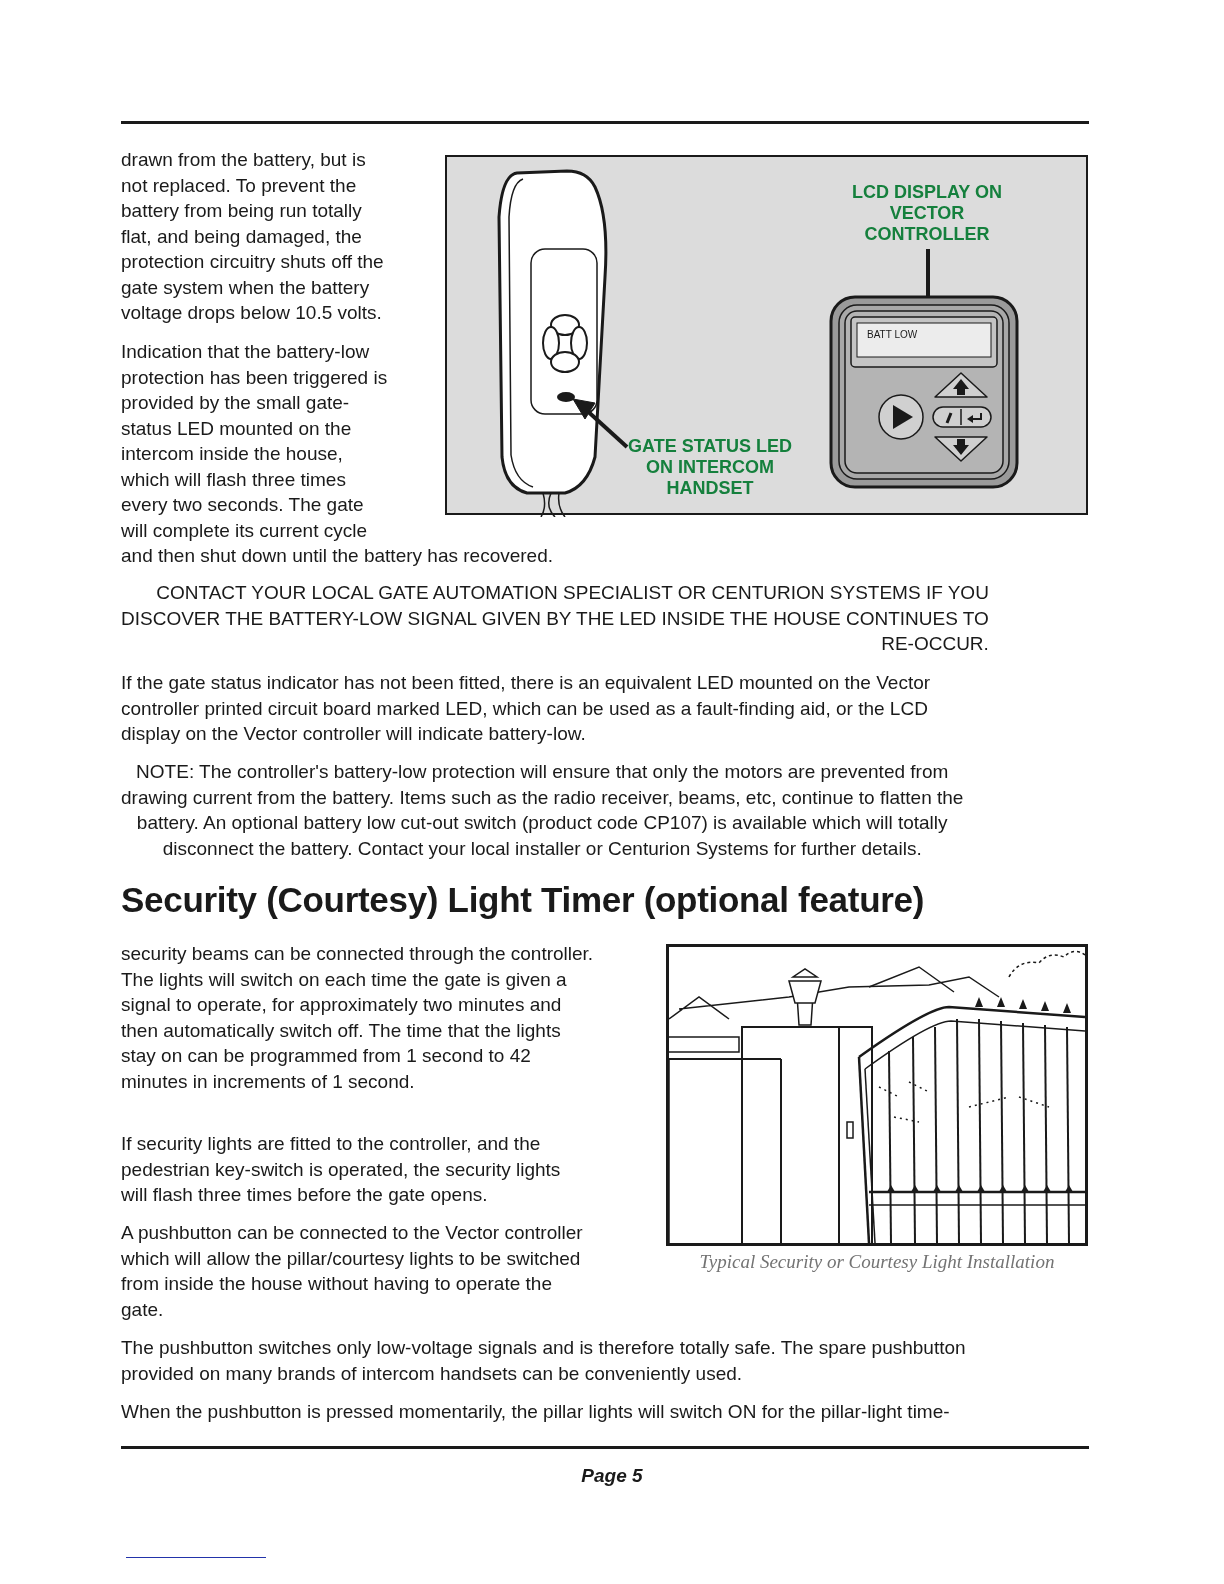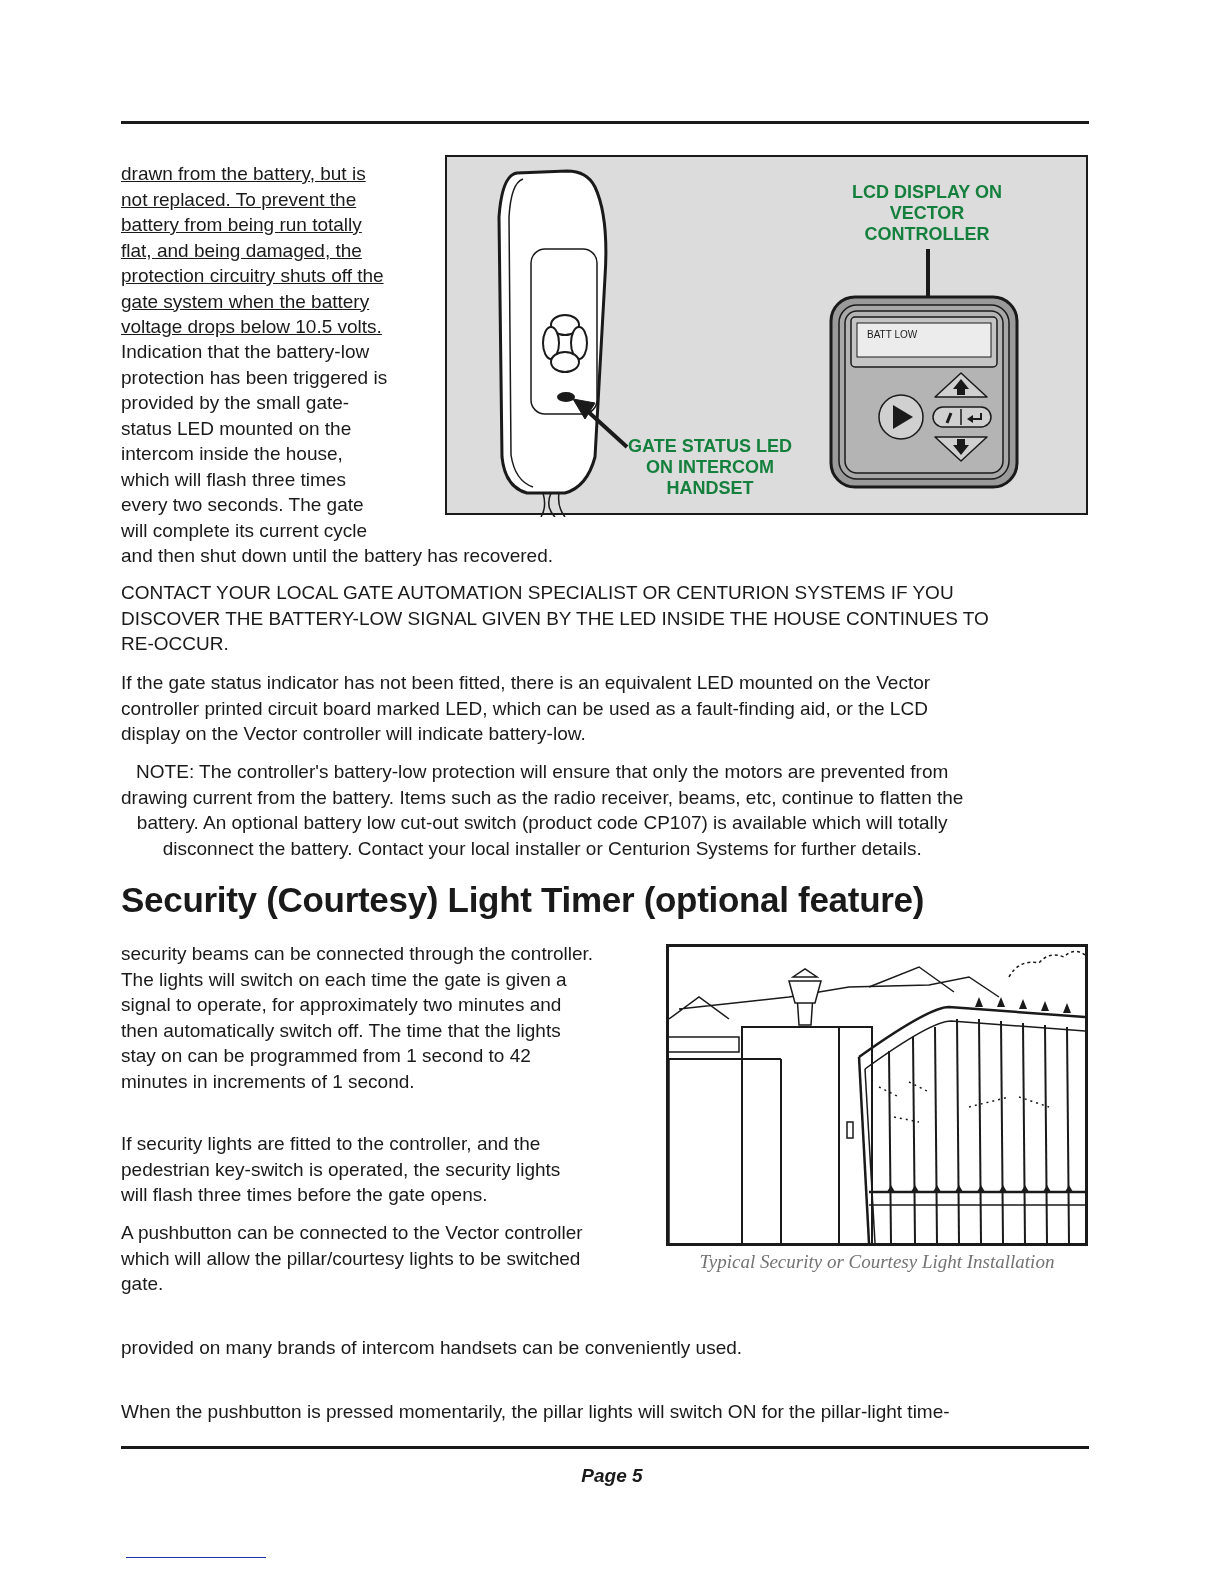--- a/index.html
+++ b/index.html
@@ -20,21 +20,21 @@
              font-style:italic; font-size:19px; color:#737373; text-align:center; }
   .pagenum { position:absolute; left:0; width:1224px; top:1465px; text-align:center;
              font-weight:bold; font-style:italic; font-size:19px; }
   .link-line { position:absolute; left:126px; top:1557px; width:140px; height:1px; background:#2233aa; }
 </style>
 </head>
 <body>
 
 <div class="rule top"></div>
 
-<div class="p" style="top:161px;text-decoration:underline;">
+<div class="p" style="top:147px;">
   <div>drawn from the battery, but is</div>
   <div>not replaced. To prevent the</div>
   <div>battery from being run totally</div>
   <div>flat, and being damaged, the</div>
   <div>protection circuitry shuts off the</div>
   <div>gate system when the battery</div>
   <div>voltage drops below 10.5 volts.</div>
 </div>
 
 <div class="p" style="top:339px;">
@@ -106,21 +106,21 @@
     <div>CONTROLLER</div>
   </div>
   <div style="position:absolute; left:420px; top:172px; font-size:10px; color:#1a1a1a;">BATT LOW</div>
   <div class="lbl" style="left:163px; top:279px; width:200px;">
     <div>GATE STATUS LED</div>
     <div>ON INTERCOM</div>
     <div>HANDSET</div>
   </div>
 </div>
 
-<div class="p" style="top:580px;">
+<div class="p" style="top:580px;text-align:right;">
   <div>CONTACT YOUR LOCAL GATE AUTOMATION SPECIALIST OR CENTURION SYSTEMS IF YOU</div>
   <div>DISCOVER THE BATTERY-LOW SIGNAL GIVEN BY THE LED INSIDE THE HOUSE CONTINUES TO</div>
   <div>RE-OCCUR.</div>
 </div>
 
 <div class="p" style="top:670px;">
   <div>If the gate status indicator has not been fitted, there is an equivalent LED mounted on  the Vector</div>
   <div>controller printed circuit board marked LED, which can be used as a fault-finding aid, or the LCD</div>
   <div>display on the Vector controller will indicate battery-low.</div>
 </div>
@@ -145,20 +145,21 @@
 
 <div class="p" style="top:1131px;">
   <div>If security lights are fitted to the controller, and the</div>
   <div>pedestrian key-switch is operated, the security lights</div>
   <div>will flash three times before the gate opens.</div>
 </div>
 
 <div class="p" style="top:1220px;">
   <div>A pushbutton can be connected to the Vector controller</div>
   <div>which will allow the pillar/courtesy lights to be switched</div>
+  <div>from inside the house without having to operate the</div>
   <div>gate.</div>
 </div>
 
 <div class="fig2">
   <svg width="416" height="296" viewBox="0 0 416 296" stroke="#1a1a1a" fill="none" stroke-width="1.5">
 
     <path d="M0 72 L30 50 L60 72 M10 62 L120 50 L180 40 L260 38 L300 30 L330 50"></path>
     <path d="M0 90 L70 90 L70 105 L0 105"></path>
     <path d="M200 40 L250 20 L285 45"></path>
 
@@ -211,20 +212,21 @@
       <polygon points="376,54 372,64 380,64"></polygon>
       <polygon points="398,56 394,66 402,66"></polygon>
     </g>
 
     <path d="M210 140 L230 150 M240 135 L260 145 M225 170 L250 175 M300 160 L340 150 M350 150 L380 160" stroke-dasharray="2 4"></path>
   </svg>
 </div>
 <div class="caption">Typical Security or Courtesy Light Installation</div>
 
 <div class="p" style="top:1335px;">
+  <div>The pushbutton switches only low-voltage signals and is therefore totally safe.  The spare pushbutton</div>
   <div>provided on many brands of intercom handsets can be conveniently used.</div>
 </div>
 
 <div class="p" style="top:1399px;">
   <div>When the pushbutton is pressed momentarily, the pillar lights will switch ON for the pillar-light time-</div>
 </div>
 
 <div class="rule bottom"></div>
 <div class="pagenum">Page 5</div>
 <div class="link-line"></div>

